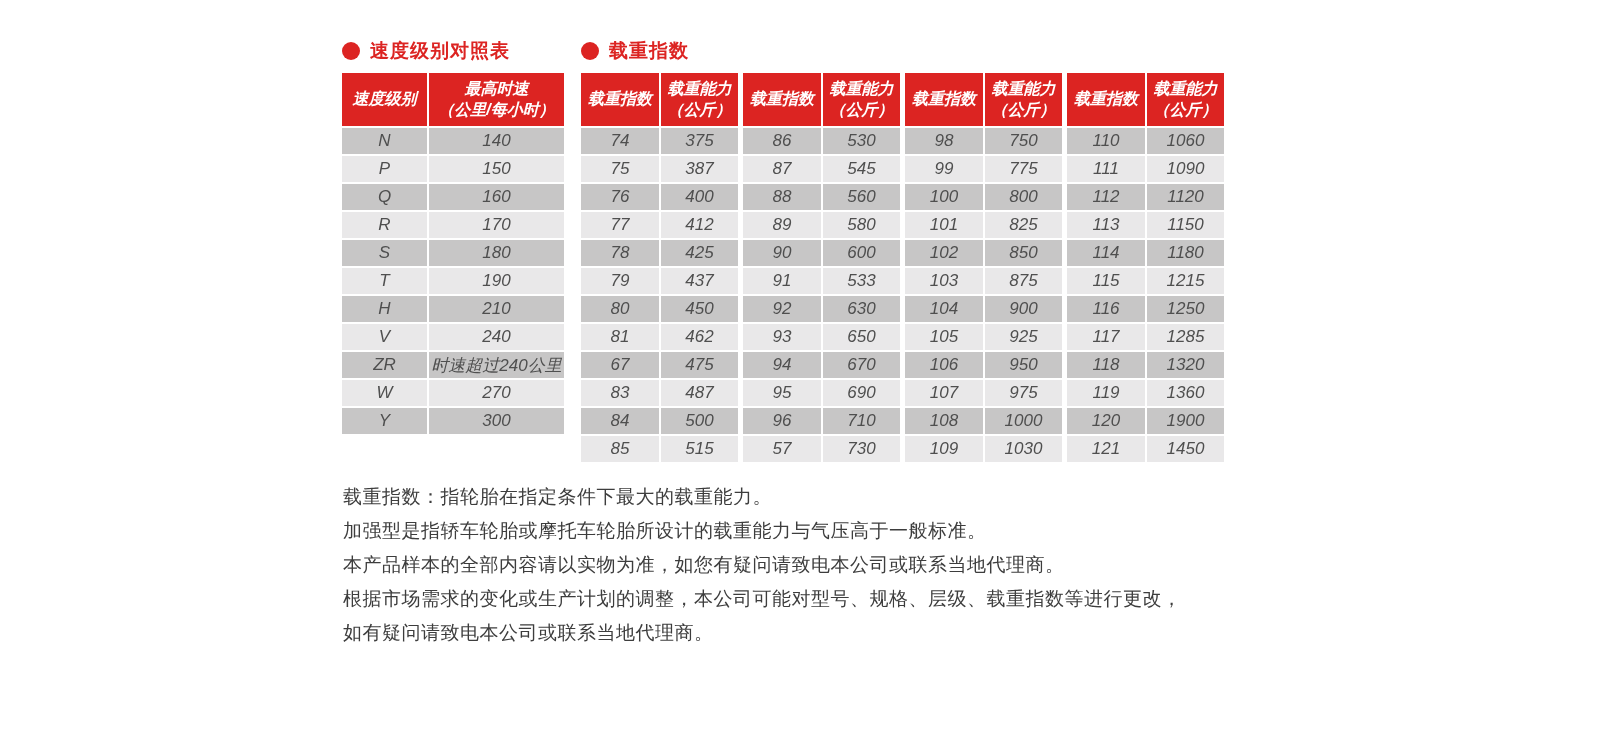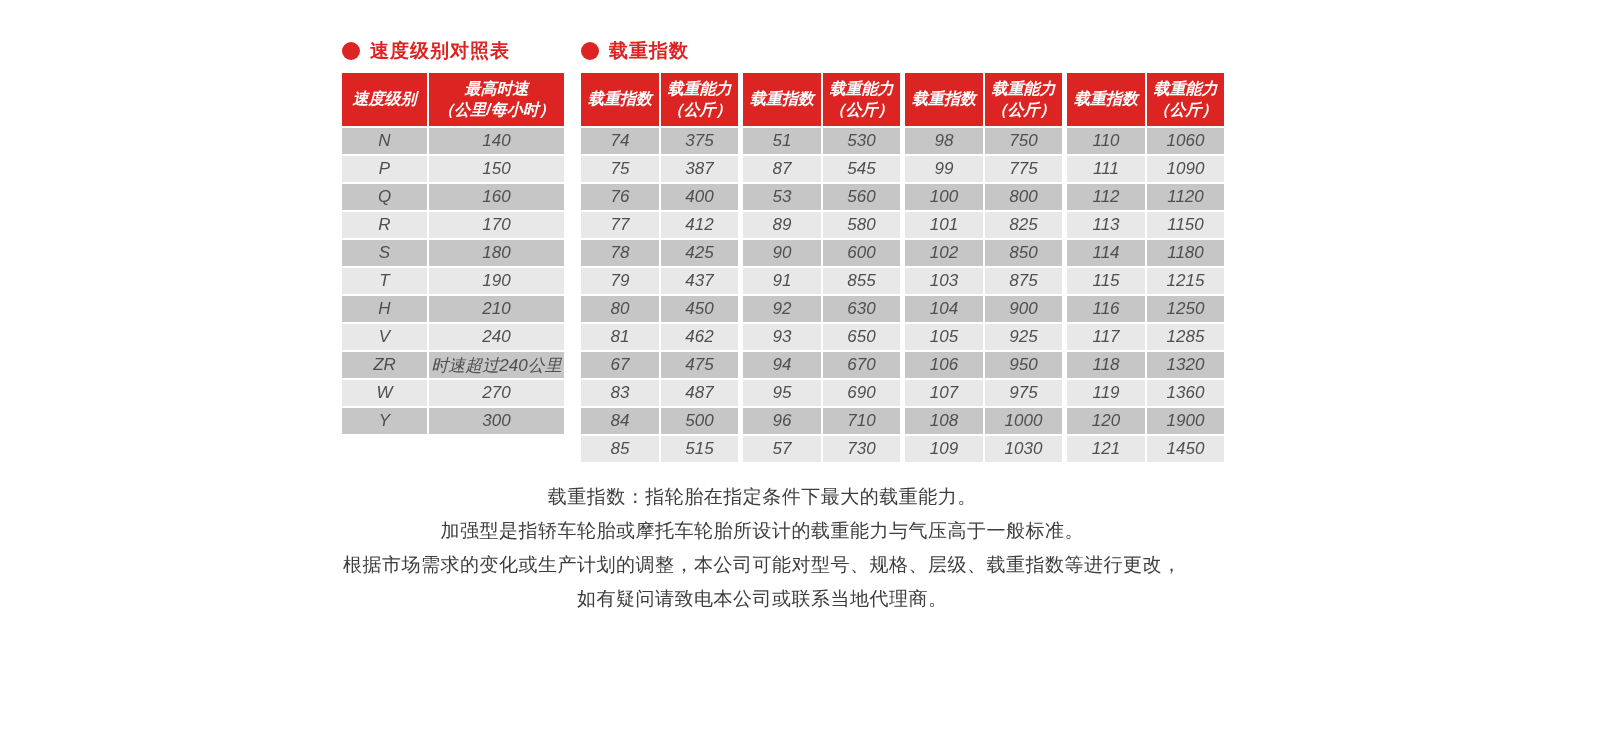--- a/index.html
+++ b/index.html
@@ -29,21 +29,21 @@
     display:flex;align-items:center;justify-content:center;text-align:center;
     white-space:pre-line;line-height:1.3;
   }
   .td{
     height:26px;display:flex;align-items:center;justify-content:center;
     font-size:17px;color:var(--cellText);white-space:nowrap;
   }
   .dark{background:var(--rowDark);}
   .light{background:var(--rowLight);}
   .notes{position:absolute;left:343px;top:480px;}
-  .note{margin:0;font-size:19px;line-height:34px;color:var(--noteText);letter-spacing:0.5px;text-align:center;}
+  .note{margin:0;font-size:19px;line-height:34px;color:var(--noteText);letter-spacing:0.5px;}
 </style>
 </head>
 <body>
 
 <div class="canvas">
 
   <div class="section speed">
     <div class="table-title">
       <span class="dot"></span>
       <span class="title-text">速度级别对照表</span>
@@ -111,32 +111,32 @@
           <div class="td light">487</div>
           <div class="td dark">84</div>
           <div class="td dark">500</div>
           <div class="td light">85</div>
           <div class="td light">515</div>
         </div>
         <div class="grid load-grid">
           <div class="th">载重指数</div>
           <div class="th">载重能力
 （公斤）</div>
-          <div class="td dark">51</div>
+          <div class="td dark">86</div>
           <div class="td dark">530</div>
           <div class="td light">87</div>
           <div class="td light">545</div>
-          <div class="td dark">53</div>
+          <div class="td dark">88</div>
           <div class="td dark">560</div>
           <div class="td light">89</div>
           <div class="td light">580</div>
           <div class="td dark">90</div>
           <div class="td dark">600</div>
           <div class="td light">91</div>
-          <div class="td light">855</div>
+          <div class="td light">533</div>
           <div class="td dark">92</div>
           <div class="td dark">630</div>
           <div class="td light">93</div>
           <div class="td light">650</div>
           <div class="td dark">94</div>
           <div class="td dark">670</div>
           <div class="td light">95</div>
           <div class="td light">690</div>
           <div class="td dark">96</div>
           <div class="td dark">710</div>
@@ -200,17 +200,18 @@
           <div class="td dark">1900</div>
           <div class="td light">121</div>
           <div class="td light">1450</div>
         </div>
       </div>
   </div>
 
   <div class="notes">
     <p class="note">载重指数：指轮胎在指定条件下最大的载重能力。</p>
     <p class="note">加强型是指轿车轮胎或摩托车轮胎所设计的载重能力与气压高于一般标准。</p>
+    <p class="note">本产品样本的全部内容请以实物为准，如您有疑问请致电本公司或联系当地代理商。</p>
     <p class="note">根据市场需求的变化或生产计划的调整，本公司可能对型号、规格、层级、载重指数等进行更改，</p>
     <p class="note">如有疑问请致电本公司或联系当地代理商。</p>
   </div>
 
 </div>
 
 </body></html>

